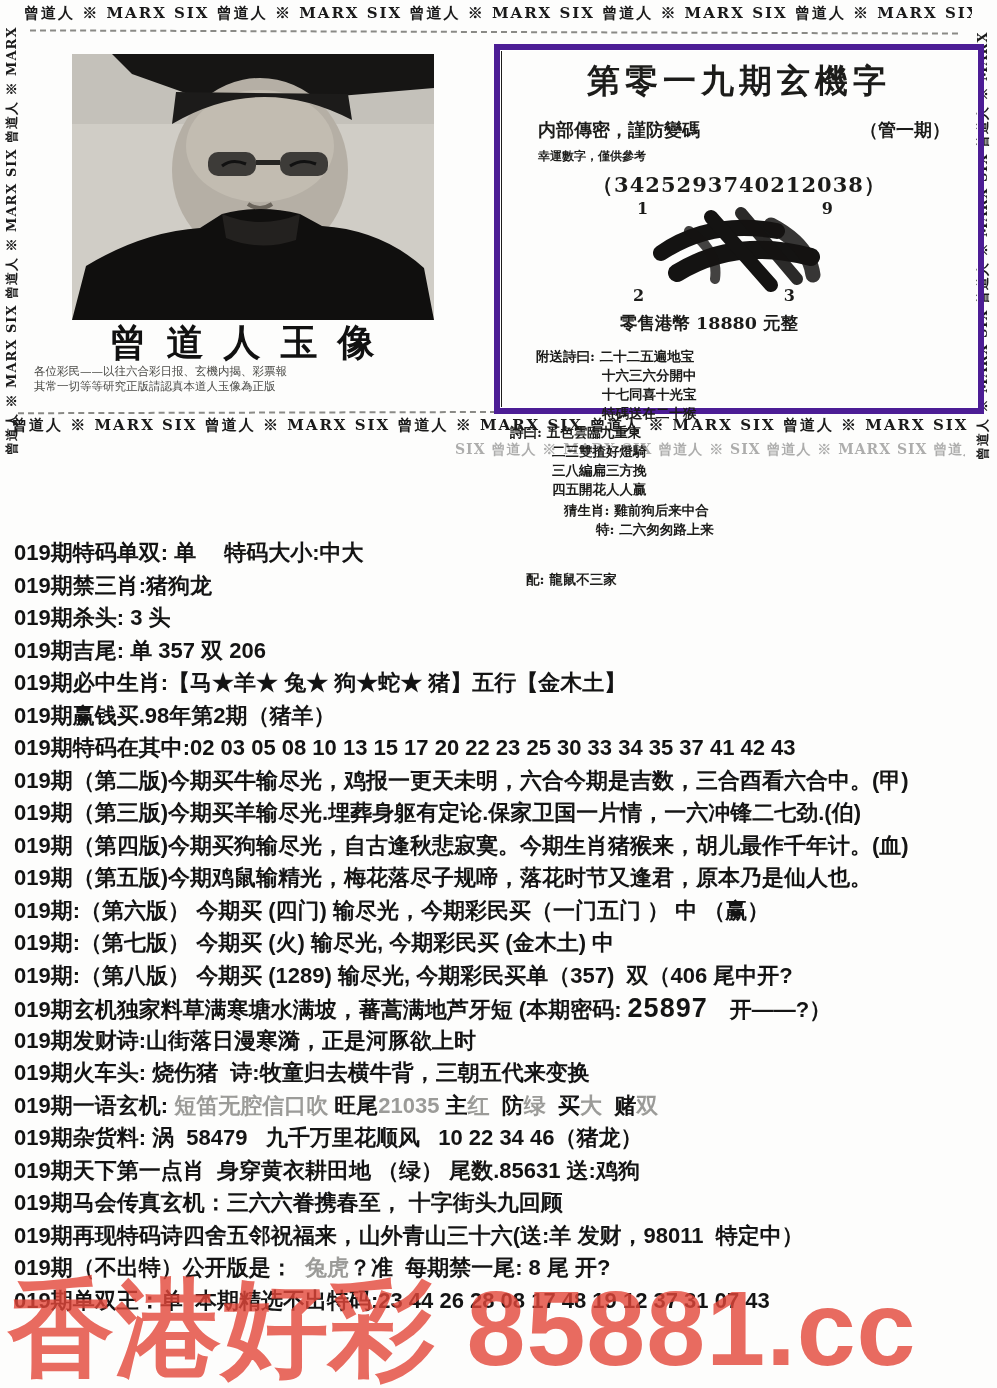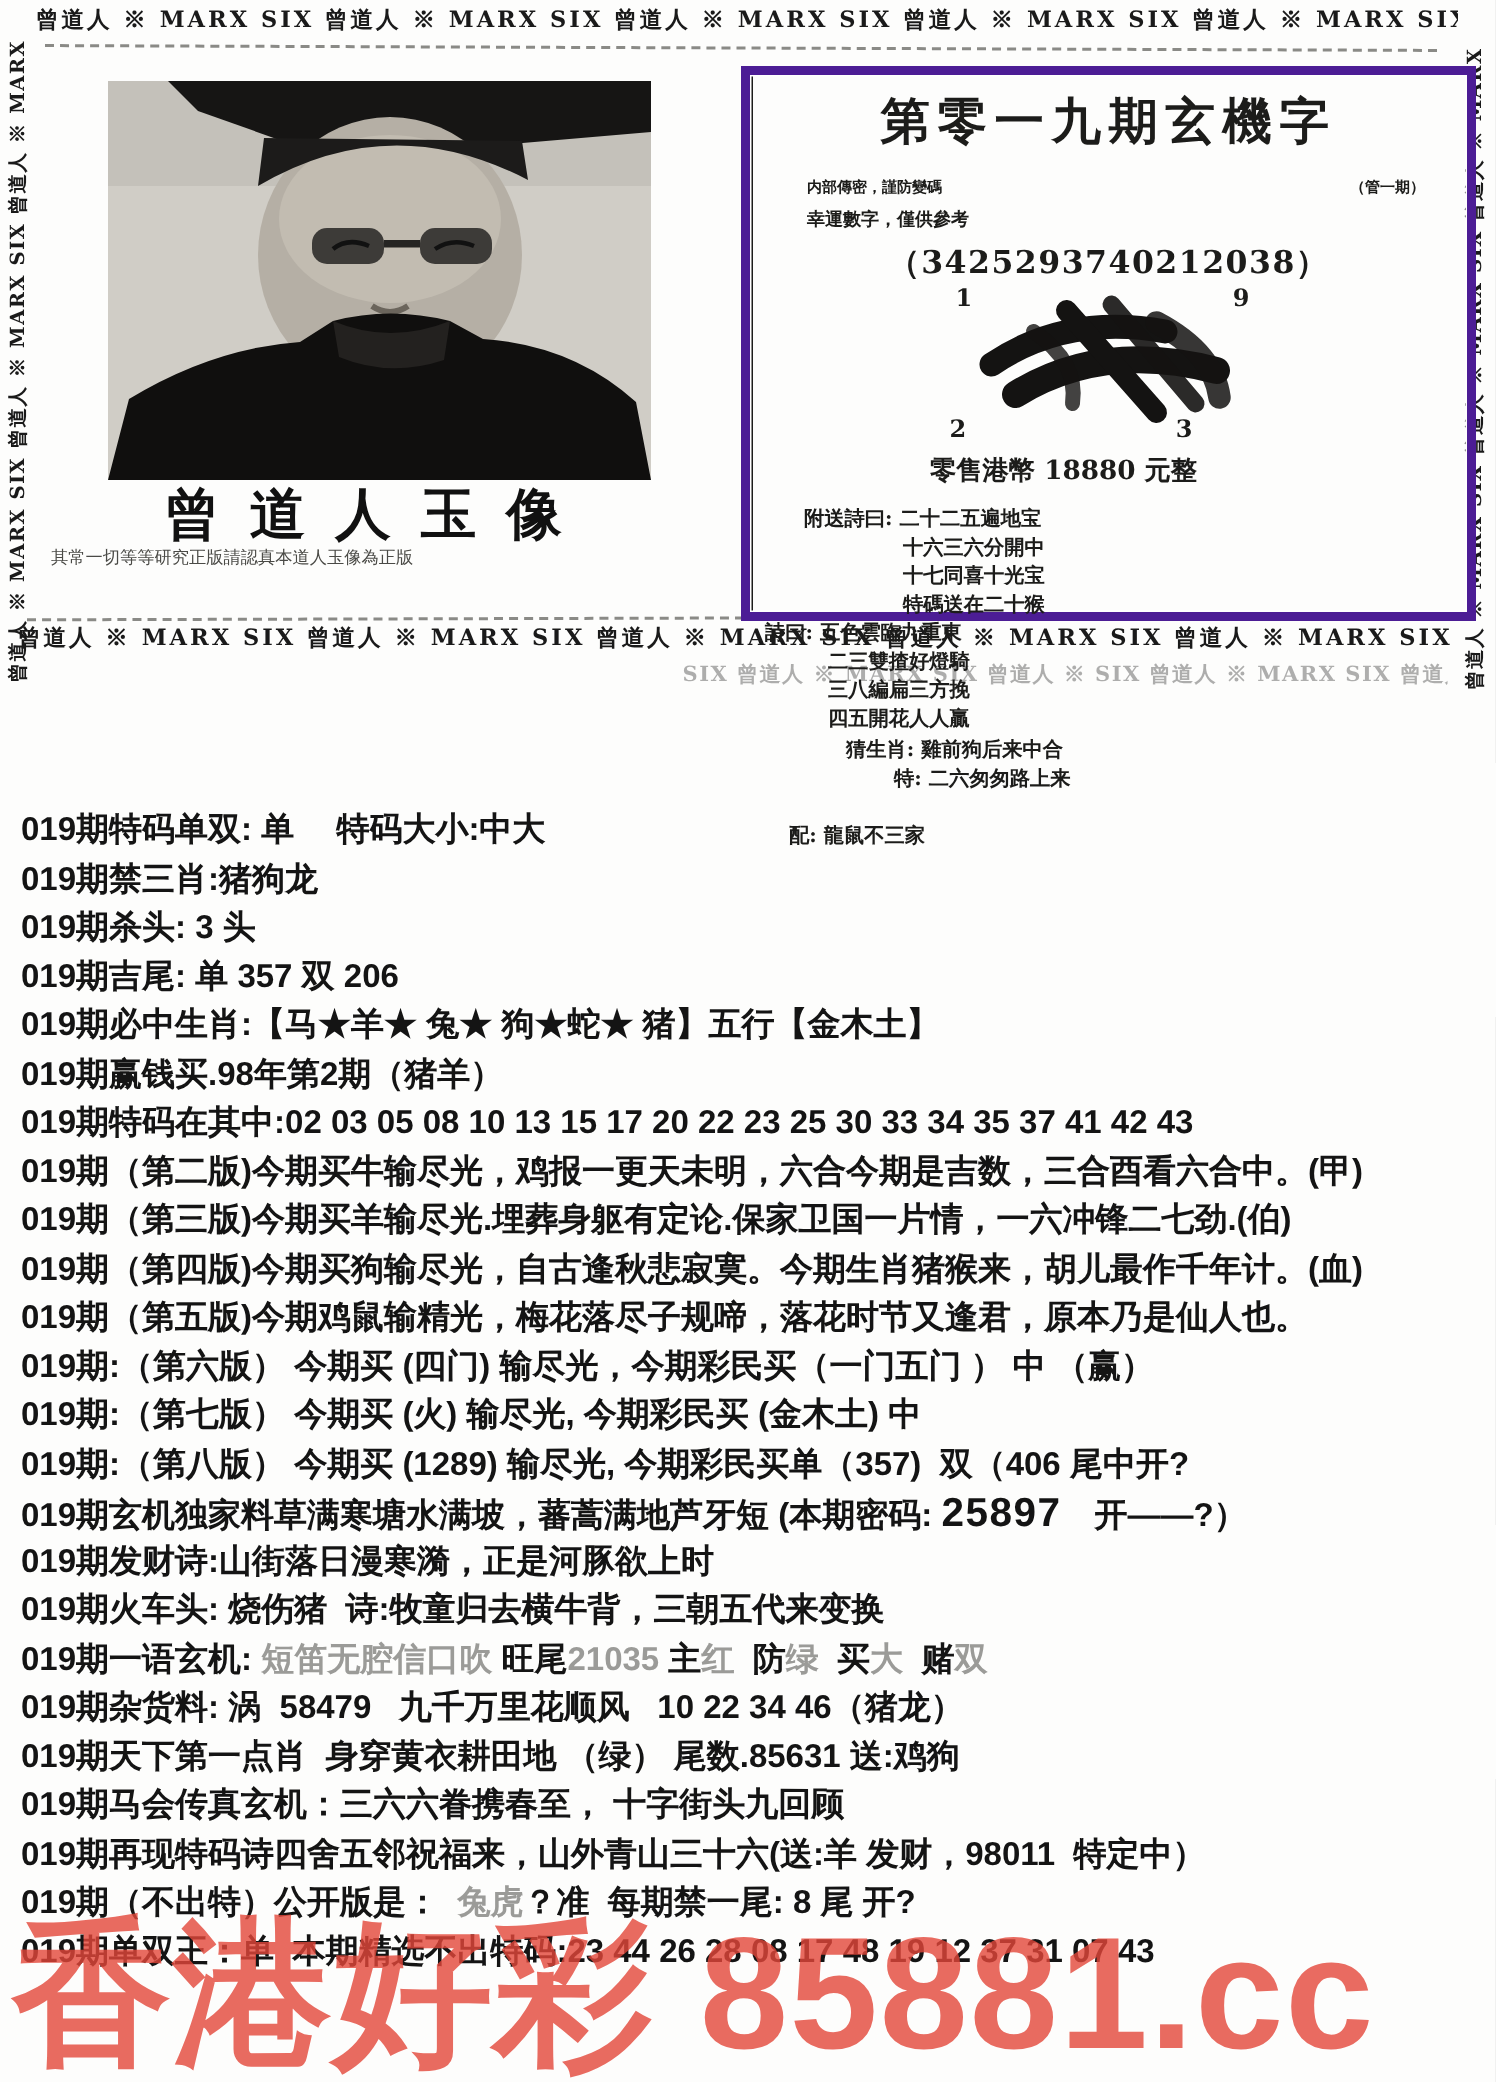--- a/index.html
+++ b/index.html
@@ -21,21 +21,21 @@
   .photo{position:absolute;left:72px;top:54px;width:362px;height:266px;}
   .caption{position:absolute;left:34px;top:318px;width:436px;text-align:center;
            font-family:"DejaVu Serif",serif;font-weight:bold;font-size:37px;letter-spacing:20px;color:#111;}
   .notes{position:absolute;left:34px;top:364px;width:444px;font-size:11.5px;line-height:15px;color:#4a4a46;
          font-family:"DejaVu Serif",serif;}
   
   .mbox{position:absolute;left:494px;top:44px;width:478px;height:358px;border:6px solid #4c1d95;
         box-shadow:0 0 0 1px #fff inset, 3px 0 0 -1px #1d1d1b inset;
         font-family:"DejaVu Serif",serif;color:#1c1c1a;}
   .mbox .title{text-align:center;font-size:33px;font-weight:bold;letter-spacing:5px;margin-top:9px;}
-  .mbox .row1{display:flex;justify-content:space-between;padding:14px 28px 0 38px;font-size:10px;font-weight:bold;}
+  .mbox .row1{display:flex;justify-content:space-between;padding:14px 28px 0 38px;font-size:18px;font-weight:bold;}
   .mbox .row2{padding:6px 0 0 38px;font-size:12px;font-weight:bold;}
   .mbox .digits{text-align:center;font-size:21px;letter-spacing:1px;margin-top:6px;font-weight:bold;}
   .blobwrap{position:relative;width:240px;height:96px;margin:2px auto 0 auto;}
   .blobnum{position:absolute;font-size:16px;font-weight:bold;}
   .bn-tl{left:18px;top:-2px;} .bn-tr{right:26px;top:-2px;}
   .bn-bl{left:14px;bottom:-8px;} .bn-br{right:64px;bottom:-8px;}
   .price{text-align:left;font-size:17.5px;font-weight:bold;margin-top:14px;padding-left:120px;}
   .poems{display:flex;margin-top:12px;font-size:13.5px;line-height:19px;font-weight:bold;flex-direction:column;}
   .pcol1{margin-left:36px;width:210px;}
   .pcol2{margin-left:10px;width:190px;}
@@ -78,20 +78,21 @@
     <path d="M150,112 Q160,104 174,110" stroke="#111" stroke-width="3" fill="none"></path>
     <path d="M218,112 Q230,104 244,110" stroke="#111" stroke-width="3" fill="none"></path>
     <path d="M176,150 Q188,158 200,150" stroke="#6b655c" stroke-width="4" fill="none"></path>
     <path d="M152,176 Q188,200 226,174" stroke="#4e483f" stroke-width="5" fill="none"></path>
     <path d="M160,182 Q188,196 216,180" stroke="#7a7469" stroke-width="2" fill="none"></path>
     <path d="M0,266 L14,212 Q70,178 128,174 L150,160 Q188,150 228,160 L250,172 Q310,176 352,214 L362,266 Z" fill="#100f0e"></path>
     <path d="M150,160 Q188,176 228,160 L224,186 Q188,198 154,184 Z" fill="#23211f"></path>
   </svg>
   <div class="caption">曾道人玉像</div>
   <div class="notes">
+    <div>各位彩民——以往六合彩日报、玄機内揭、彩票報</div>
     <div>其常一切等等研究正版請認真本道人玉像為正版</div>
   </div>
 
   <div class="mbox">
     <div class="title">第零一九期玄機字</div>
     <div class="row1">
       <span>内部傳密，謹防變碼</span>
       <span>（管一期）</span>
     </div>
     <div class="row2">幸運數字，僅供參考</div>
@@ -122,21 +123,21 @@
           <div class="poem-line">特碼送在二十猴</div>
         </div>
       <div class="pcol2">
 
       <div class="poem-line">詩曰: 五色雲臨九重東</div>
           <div class="poem-line">二三雙揸好燈騎</div>
           <div class="poem-line">三八編扁三方挽</div>
           <div class="poem-line">四五開花人人贏</div>
         </div>
     </div>
-    <div class="poems" style="margin-top:2px;">
+    <div class="poems" style="margin-top:2px;gap:12px;">
       <div class="pcol1">
         <div class="guess">猜生肖: 雞前狗后来中合</div>
         <div class="guess guess2">特: 二六匆匆路上来</div>
       </div>
       <div class="pcol2">
         <div class="match">配: 龍鼠不三家</div>
       </div>
     </div>
   </div>
 

